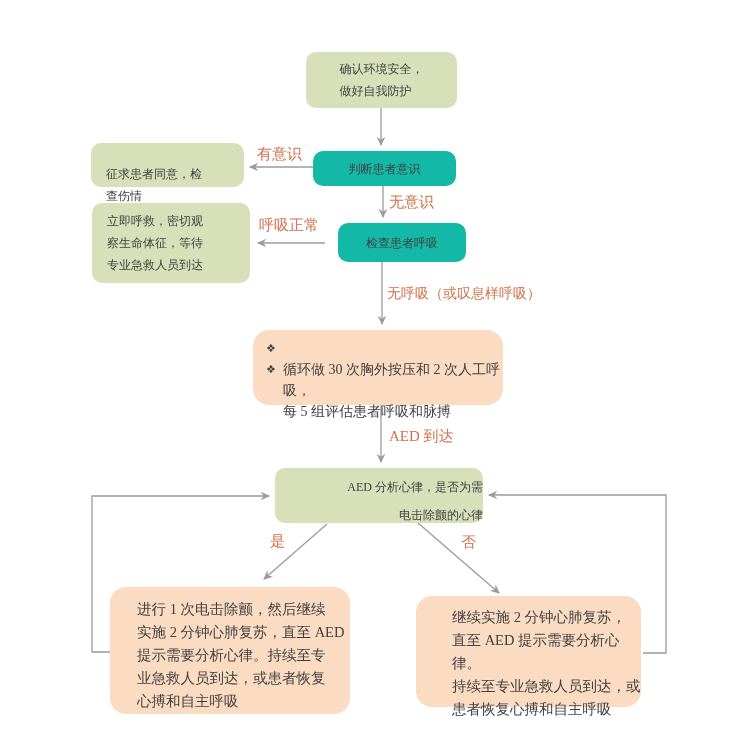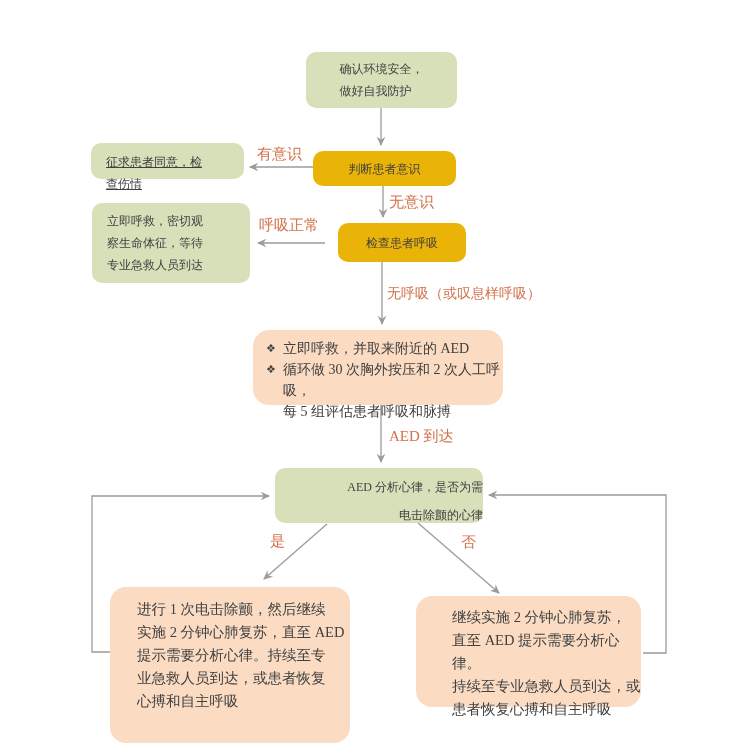--- a/index.html
+++ b/index.html
@@ -13,38 +13,38 @@
   #wires{position:absolute;left:0;top:0;width:756px;height:756px;z-index:1;}
   .box{
     position:absolute;z-index:2;
     box-sizing:border-box;
     color:#404040;
     font-size:12px;
     border-radius:10px;
   }
   .box .txt{white-space:pre-line;line-height:22px;}
   .green{background:#d8e0ba;}
-  .blue{background:#eab308;}
+  .blue{background:#14b8a6;}
   .orange{background:#fbdcc2;border-radius:16px;}
   .center{display:flex;align-items:center;justify-content:center;text-align:center;}
 
   
   .n-safety{left:306px;top:52px;width:151px;height:56px;}
   .n-safety .txt{text-align:left;}
   .n-judge{left:313px;top:151px;width:143px;height:35px;}
-  .n-consent{left:91px;top:143px;width:153px;height:36px;padding:8px 0 0 15px;text-decoration:underline;}
+  .n-consent{left:91px;top:143px;width:153px;height:44px;padding:20px 0 0 15px;}
   .n-breath{left:338px;top:223px;width:128px;height:39px;}
   .n-call{left:92px;top:203px;width:158px;height:80px;padding:7px 16px 0 15px;}
   .n-cpr{left:253px;top:330px;width:250px;height:75px;padding:8px 0 0 13px;font-size:14px;}
   .n-cpr .item{display:flex;align-items:flex-start;}
   .n-cpr .bullet{font-size:11px;line-height:21px;margin-right:7px;}
   .n-cpr .txt{line-height:21px;}
   .n-aed{left:275px;top:468px;width:208px;height:55px;padding:5px 0 0 25px;}
   .n-aed .txt{line-height:28px;text-align:right;}
-  .n-shock{left:110px;top:587px;width:240px;height:156px;padding:11px 0 0 27px;font-size:14.5px;}
+  .n-shock{left:110px;top:587px;width:240px;height:127px;padding:11px 0 0 27px;font-size:14.5px;}
   .n-shock .txt{line-height:23px;}
   .n-continue{left:416px;top:596px;width:225px;height:111px;padding:10px 0 0 36px;font-size:14.5px;}
   .n-continue .txt{line-height:23px;}
 
   
   .elabel{
     position:absolute;z-index:2;
     color:#d2714b;font-size:15px;line-height:17px;white-space:nowrap;
   }
   .l-conscious{left:257px;top:146px;}
@@ -100,21 +100,20 @@
 
   <div class="box green n-call">
     <div class="txt">立即呼救，密切观
 察生命体征，等待
 专业急救人员到达</div>
   </div>
 
   <div class="box orange n-cpr">
     <div class="item">
       <span class="bullet">❖</span>
-      <span class="txt">立即呼救，并取来附近的 AED</span>
     </div>
     <div class="item">
       <span class="bullet">❖</span>
       <span class="txt">循环做 30 次胸外按压和 2 次人工呼吸，
 每 5 组评估患者呼吸和脉搏</span>
     </div>
   </div>
 
   <div class="box green n-aed">
     <div class="txt">AED 分析心律，是否为需

